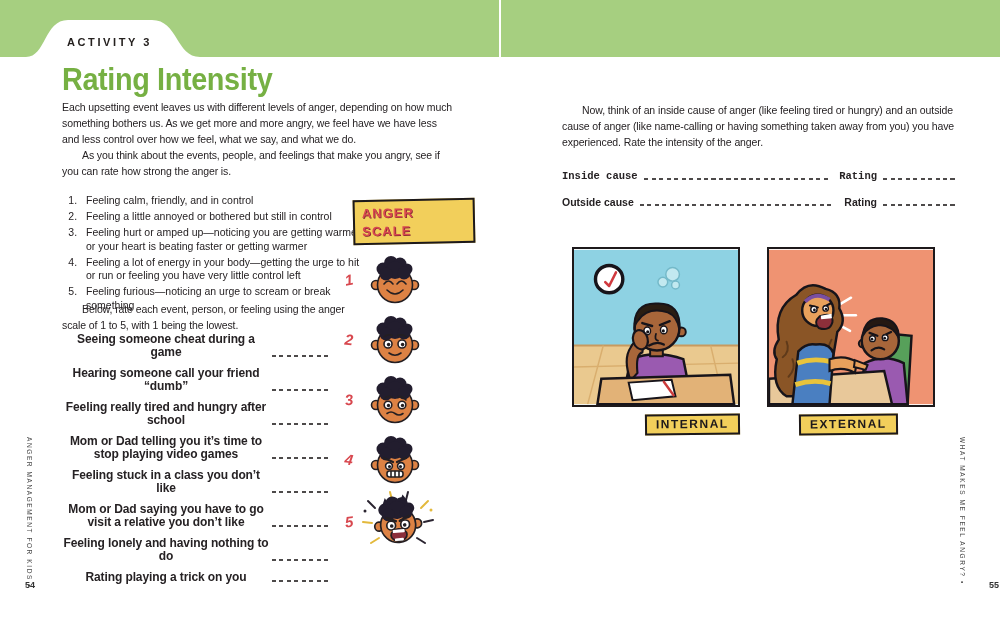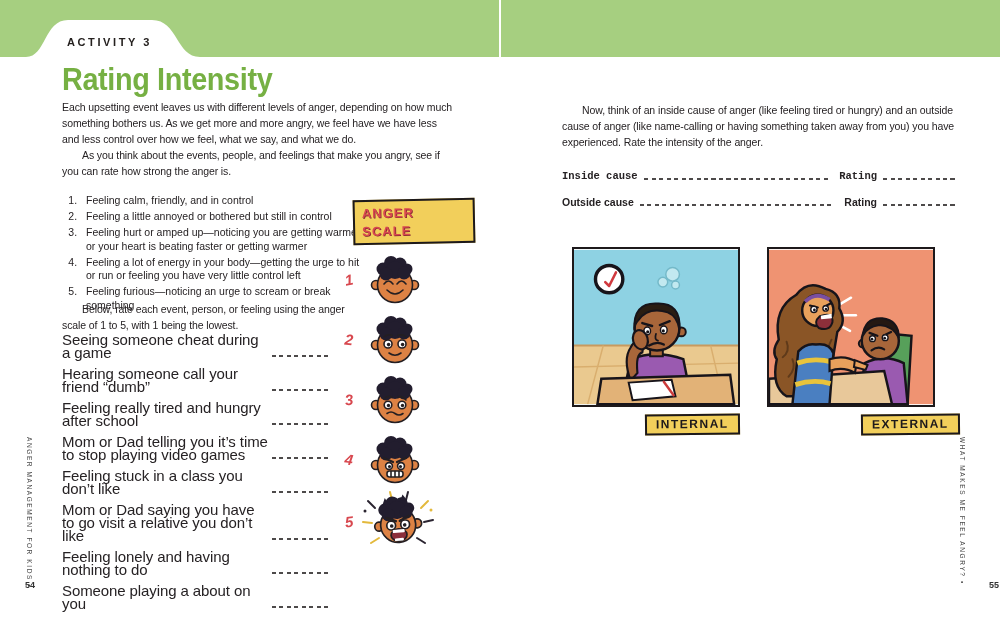--- a/index.html
+++ b/index.html
@@ -19,21 +19,21 @@
   .indent { text-indent:20px; }
 
   .left-intro { position:absolute; left:62px; top:99px; width:393px; }
   .scale-ol { position:absolute; left:80px; top:194px; width:282px; font-size:10.5px; line-height:13.5px; }
   .scale-ol li { margin-bottom:2.6px; padding-left:6px; }
   .rate-instruction { position:absolute; left:62px; top:301px; width:296px; }
 
   
   .events { position:absolute; left:62px; top:333px; width:268px; }
   .event-row { display:flex; align-items:flex-end; margin-bottom:8px; }
-  .event-label { width:208px; font-weight:normal; font-size:15px; line-height:13px; letter-spacing:-0.1px; }
+  .event-label { width:208px; font-weight:bold; font-size:12px; line-height:13px; letter-spacing:-0.1px;text-align:center; }
   .dash { height:2px; background-image:repeating-linear-gradient(90deg,#4d4a4a 0 4px,transparent 4px 7.5px); }
   .event-dash { width:58px; margin-left:auto; margin-bottom:2px; }
 
   
   .scale-col { position:absolute; left:341px; top:199px; width:134px; }
   .scale-banner { display:inline-block; margin-left:12px; background:#f2cf5b; border:2px solid #1d191b; padding:2px 7px 3px; transform:rotate(-1.2deg); }
   .scale-banner span { font-size:13px; font-weight:bold; letter-spacing:1px; color:#d8484f; text-shadow:0.7px 0.7px 0 #7e2430; }
   .scale-row { display:flex; align-items:center; }
   .scale-num { width:16px; text-align:center; font-size:15px; font-weight:bold; color:#d8484f; font-style:italic; }
   .r1 { margin-top:6px; } .r2 { margin-top:2px; } .r3 { margin-top:2px; } .r4 { margin-top:2px; } .r5 { margin-top:0; }
@@ -42,21 +42,21 @@
   .right-intro { position:absolute; left:562px; top:102px; width:393px; }
   .cause-row { position:absolute; left:562px; width:393px; display:flex; align-items:flex-end; font-size:10.5px; font-weight:bold; }
   .cause-row .grow-dash { flex:1; margin:0 10px 2px 6px; }
   .cause-row .rating-dash { width:72px; margin-left:6px; margin-bottom:2px; }
   .cause-inside { top:170px;font-family:Liberation Mono, monospace; } .cause-outside { top:196px; }
 
   .panel { position:absolute; top:247px; width:168px; height:160px; border:2.5px solid #1d191b; background:#fff; }
   .panel svg { display:block; width:100%; height:100%; }
   .panel-internal { left:572px; } .panel-external { left:767px; }
   .caption { position:absolute; top:414px; width:168px; text-align:right; }
-  .caption-internal { left:572px; } .caption-external { left:792px; }
+  .caption-internal { left:572px; } .caption-external { left:730px; }
   .caption .box { display:inline-block; background:#f2cf5b; border:2px solid #1d191b; padding:1px 9px 2px; font-size:12px; font-weight:bold; letter-spacing:1.5px; color:#1d191b; transform:rotate(-0.6deg); }
 
   
   .vtext { position:absolute; writing-mode:vertical-rl; font-size:6.5px; letter-spacing:1.6px; color:#4a4a4a; white-space:nowrap; }
   .vtext-left { left:26px; top:437px; }
   .vtext-right { left:959px; top:437px; }
   .pagenum { position:absolute; font-size:9px; font-weight:bold; color:#333; }
   .pn-left { left:25px; top:580px; } .pn-right { left:961px; top:580px;margin-left:28px; }
 </style>
 </head>
@@ -112,21 +112,21 @@
     </div>
     <div class="event-row">
       <span class="event-label">Mom or Dad saying you have to go visit a relative you don’t like</span>
       <span class="dash event-dash"></span>
     </div>
     <div class="event-row">
       <span class="event-label">Feeling lonely and having nothing to do</span>
       <span class="dash event-dash"></span>
     </div>
     <div class="event-row">
-      <span class="event-label">Someone playing a about on you</span>
+      <span class="event-label">Rating playing a trick on you</span>
       <span class="dash event-dash"></span>
     </div>
   </div>
 
   <div class="scale-col">
     <div class="scale-banner">
       <span>ANGER SCALE</span>
     </div>
 
     <div class="scale-row r1">

